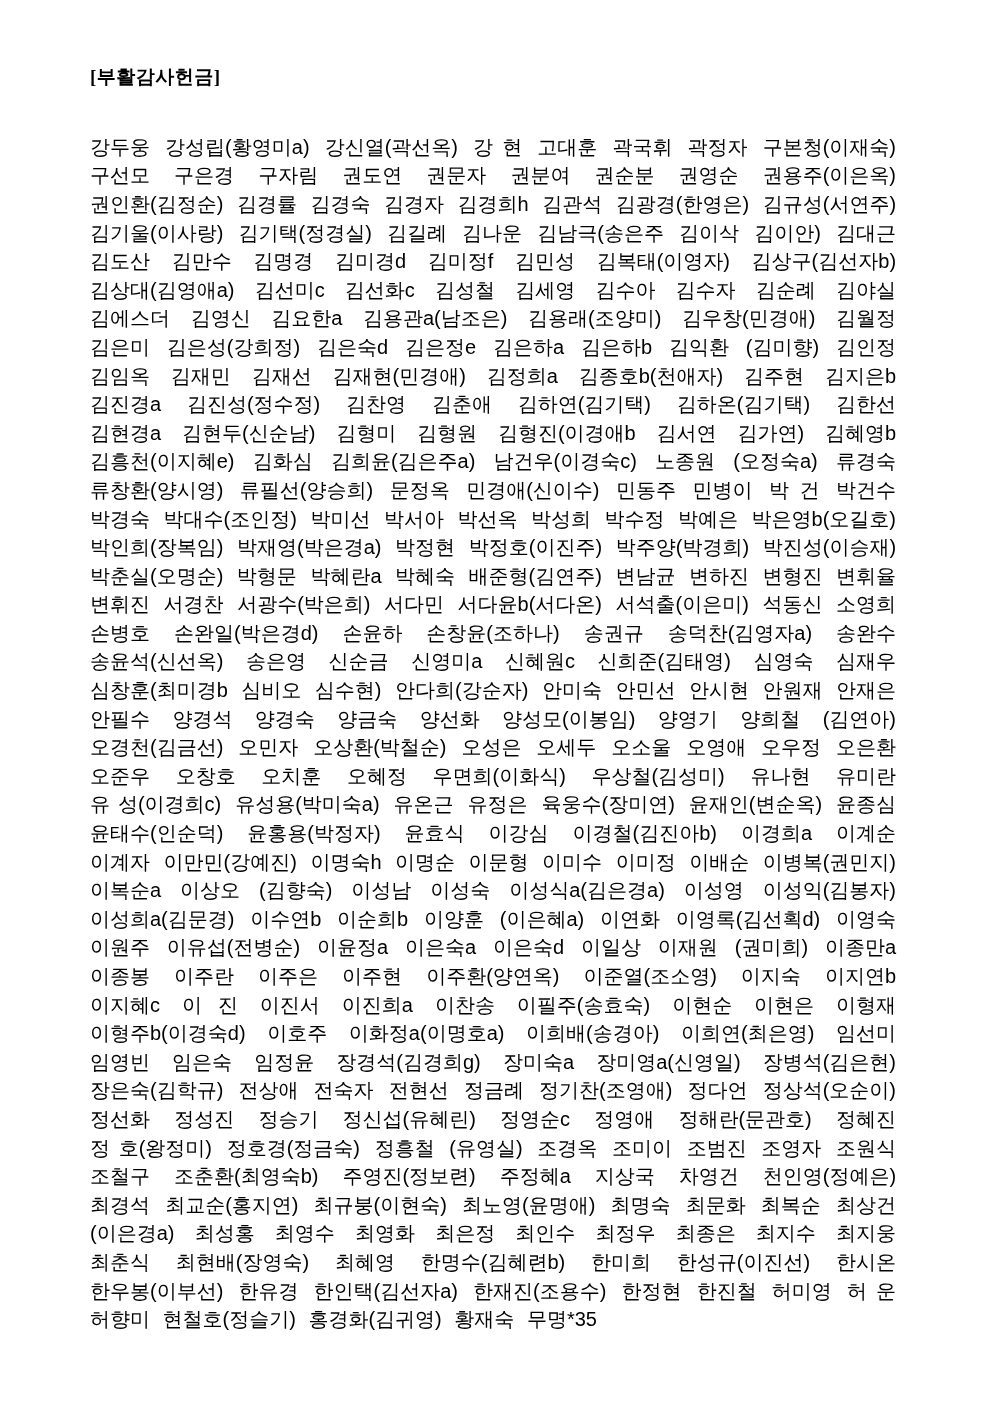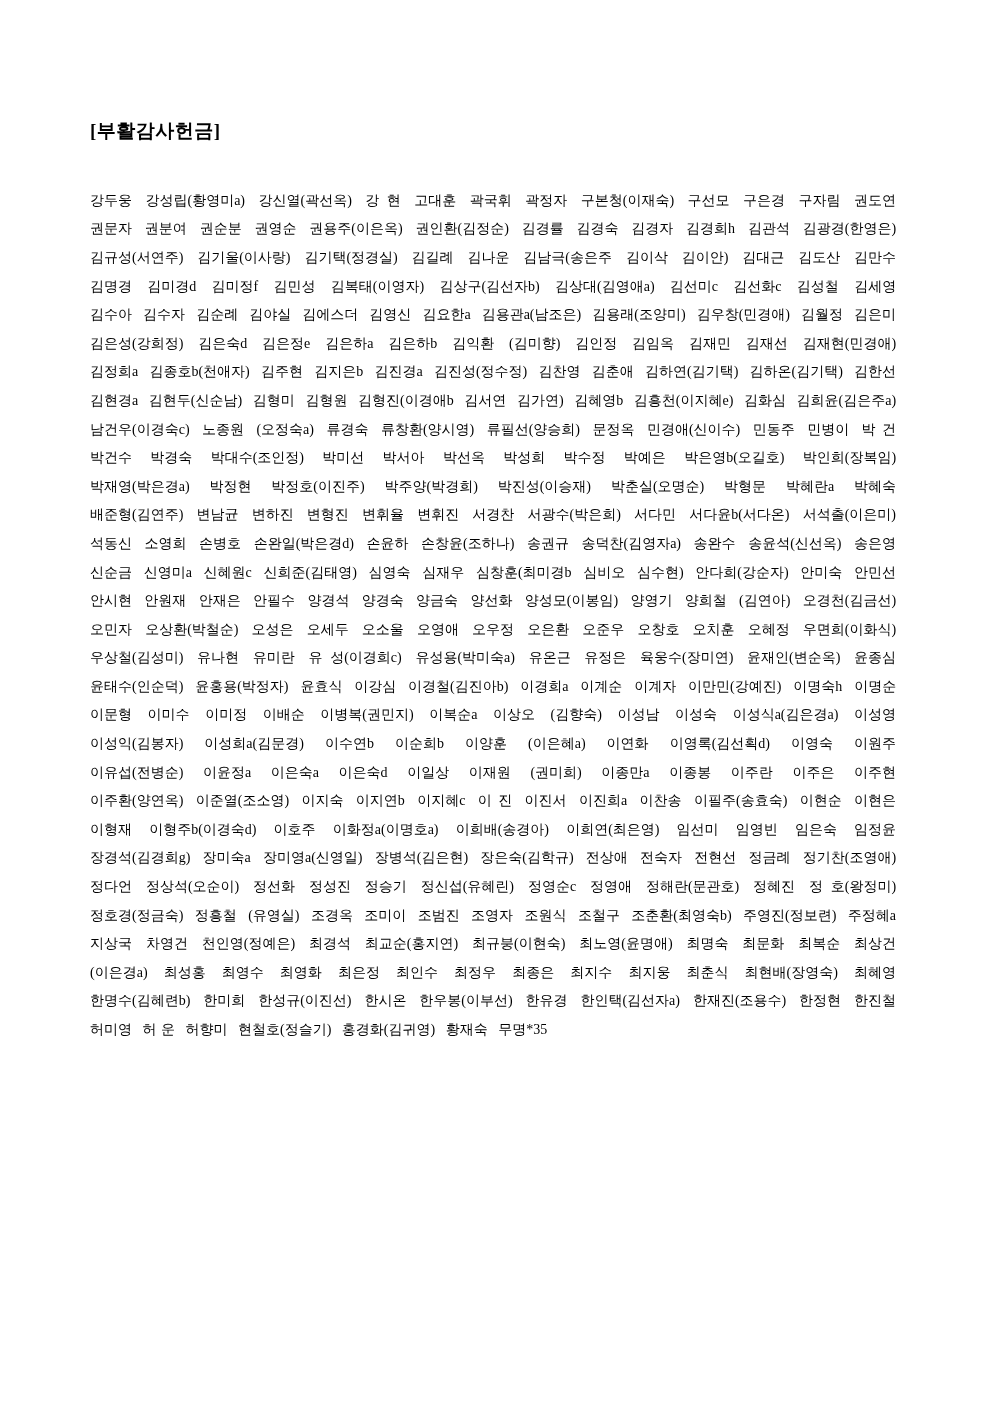--- a/index.html
+++ b/index.html
@@ -11,33 +11,33 @@
     height: 1403px;
     background: #ffffff;
     font-family: "Liberation Serif", "DejaVu Serif", serif;
     color: #000000;
   }
   .page {
     position: relative;
     width: 992px;
     height: 1403px;
     box-sizing: border-box;
-    padding: 120px 90px 0 90px;
+    padding: 66px 90px 0 90px;
   }
   .doc-title {
     font-family: "Liberation Serif", "DejaVu Serif", serif;
     font-size: 19px;
     font-weight: bold;
     letter-spacing: 0.5px;
     margin: 0 0 44px 0;
     line-height: 1.2;
   }
   .names-body {
-    font-family: Liberation Serif, serif;
-    font-size: 14px;
+    font-family: Liberation Sans, sans-serif;
+    font-size: 20px;
     line-height: 28.6px;
     text-align: justify;
     text-justify: inter-character;
     word-spacing: 1px;
     white-space: normal;
     hyphens: none;
     word-break: keep-all;
   }
   .names-body .nm {
     white-space: nowrap;

